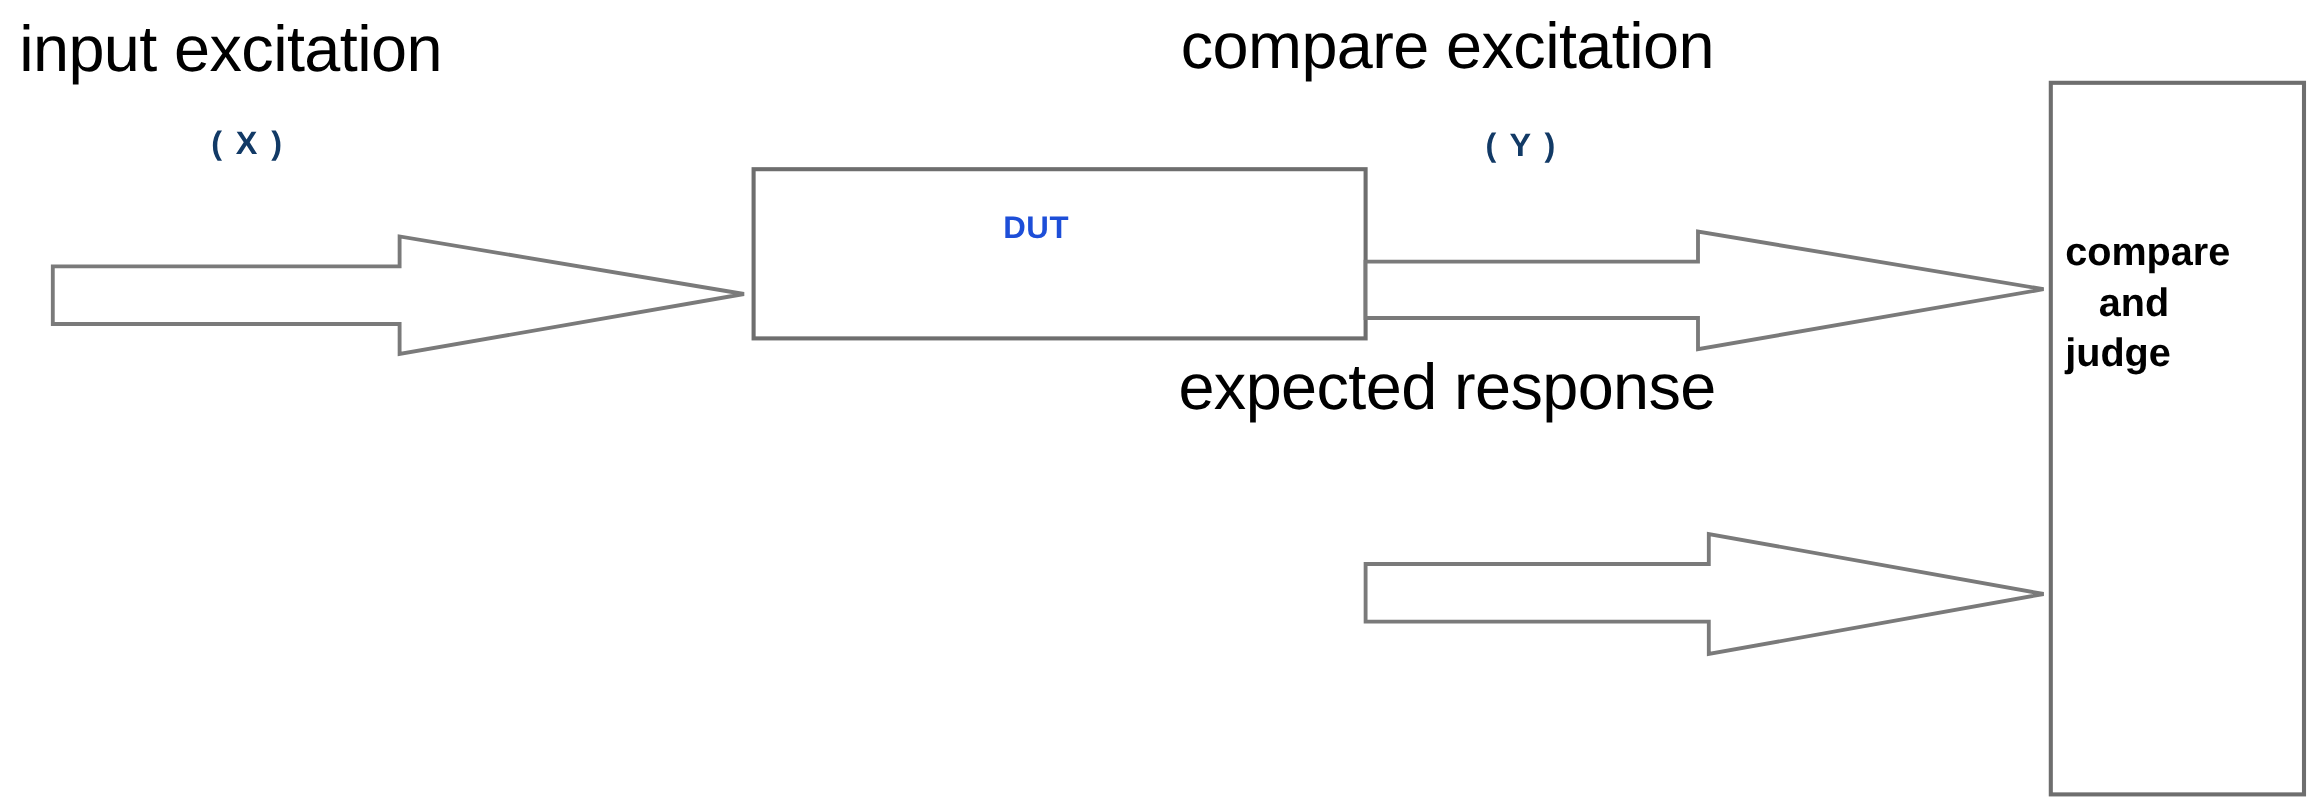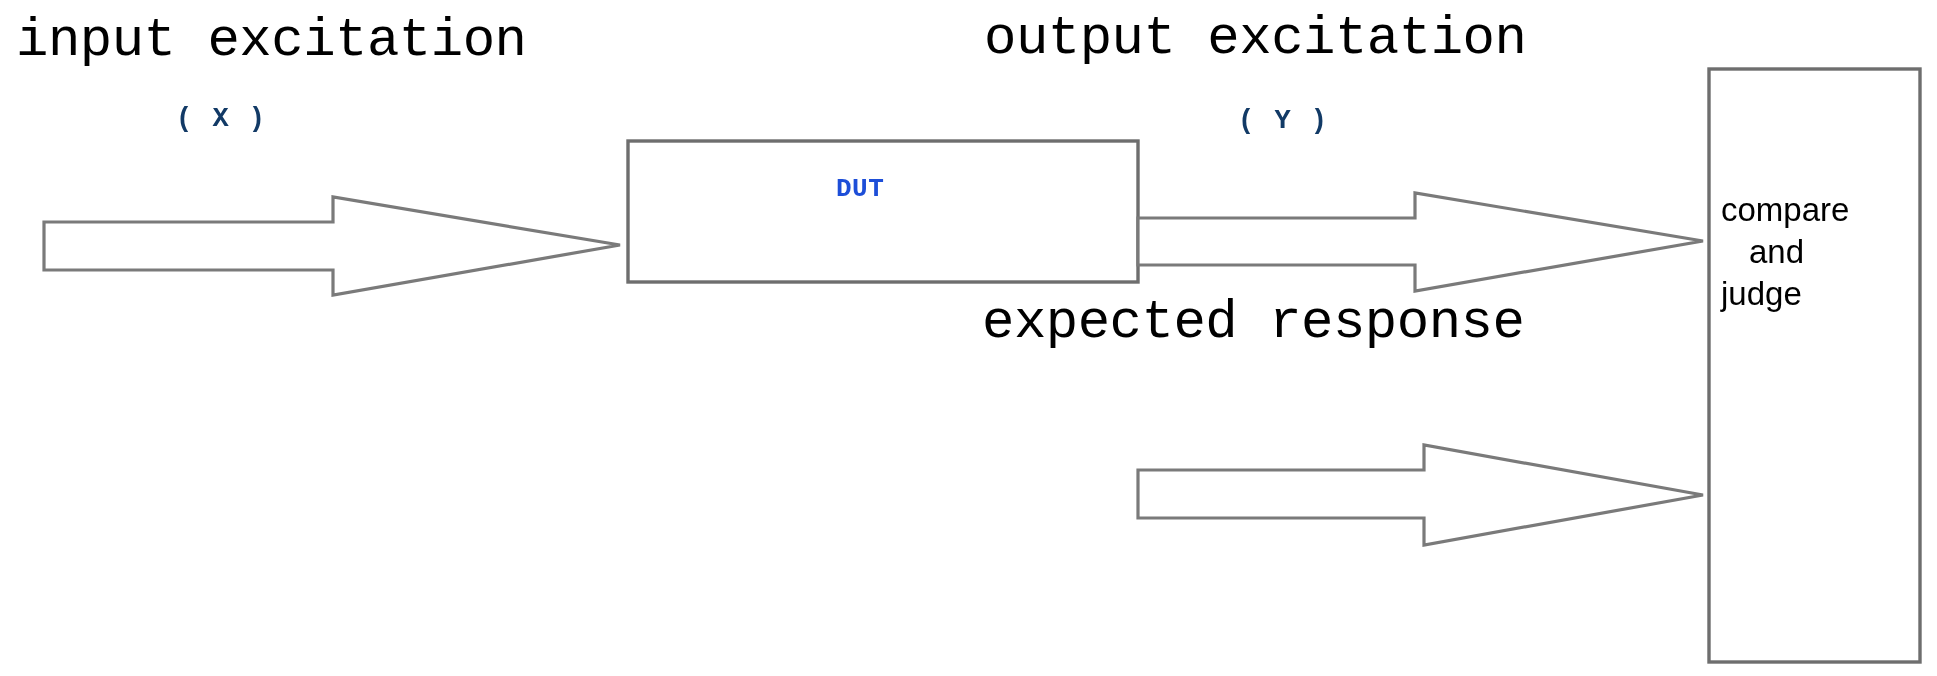--- a/index.html
+++ b/index.html
@@ -13,21 +13,20 @@
     height: 676px;
     background: #ffffff;
     overflow: hidden;
     font-family: "Liberation Sans", sans-serif;
   }
   .label {
     position: absolute;
     white-space: nowrap;
     color: #000000;
     line-height: 1;
-    font-family: Liberation Mono, monospace;
   }
   .big-label {
     font-size: 54px;
     font-weight: 400;
     letter-spacing: -0.5px;
   }
   .var-label {
     font-size: 27px;
     font-weight: bold;
     color: #123a66;
@@ -35,21 +34,21 @@
   }
   .dut-label {
     font-size: 26px;
     font-weight: bold;
     color: #1d4ed8;
     letter-spacing: 0.5px;
   }
   .box-text {
     position: absolute;
     font-size: 33px;
-    font-weight: 400;
+    font-weight: 700;
     color: #000000;
     line-height: 1.22;
     white-space: pre;
   }
   .svg-layer {
     position: absolute;
     left: 0;
     top: 0;
     width: 1937px;
     height: 676px;
@@ -83,21 +82,21 @@
 
     <rect class="boxline" x="1709" y="69" width="211" height="593"></rect>
   </svg>
 
   <div class="label big-label" style="left:16px; top:14px;">input excitation</div>
 
   <div class="label var-label" style="left:176px; top:106px;">( X )</div>
 
   <div class="label dut-label" style="left:836px; top:176px;">DUT</div>
 
-  <div class="label big-label" style="left:984px; top:12px;">output excitation</div>
+  <div class="label big-label" style="left:984px; top:12px;">compare excitation</div>
 
   <div class="label var-label" style="left:1238px; top:108px;">( Y )</div>
 
   <div class="label big-label" style="left:982px; top:296px;">expected response</div>
 
   <div class="box-text" style="left:1721px; top:190px;">compare</div>
 
   <div class="box-text" style="left:1721px; top:232px;margin-left:28px;">and</div>
 
   <div class="box-text" style="left:1721px; top:274px;">judge</div>

